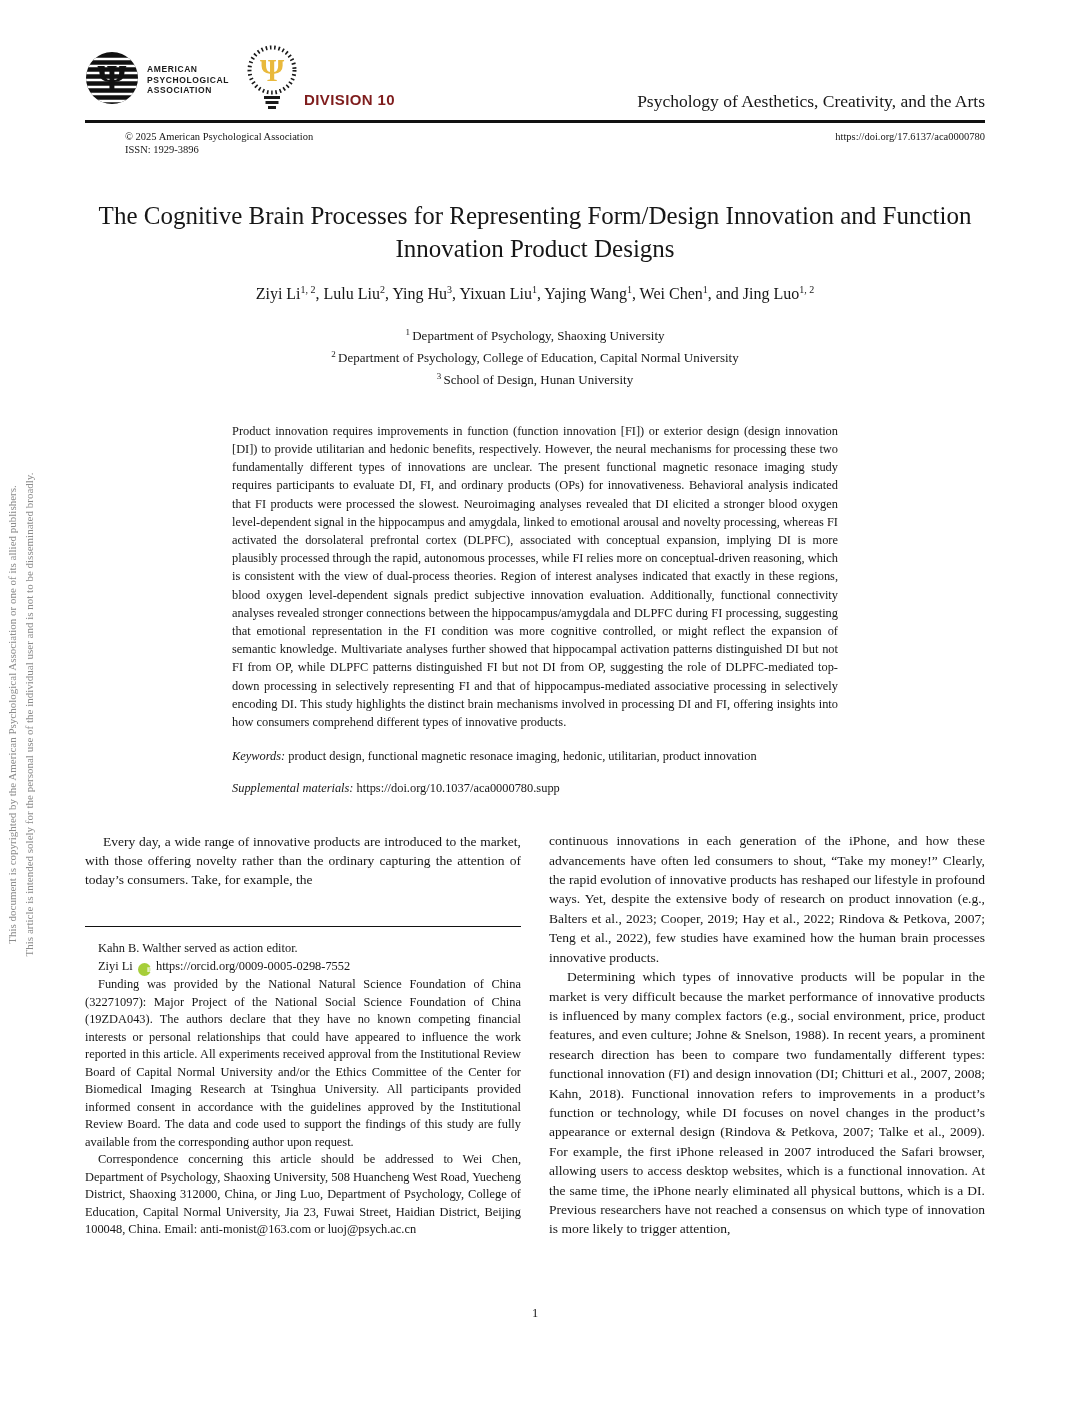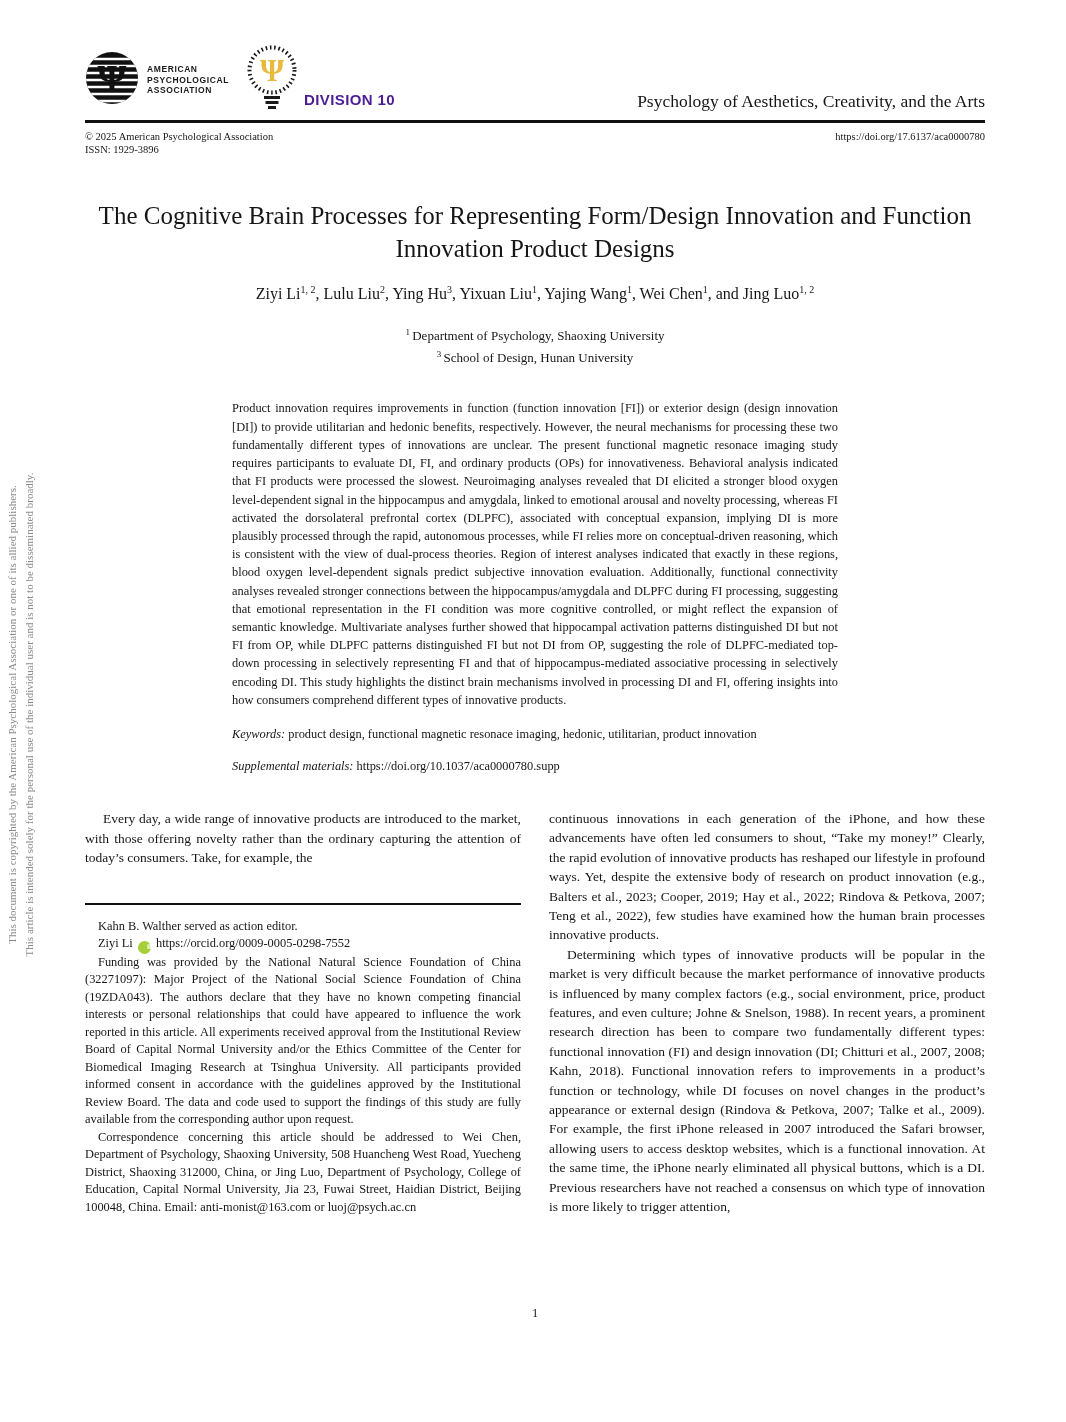--- a/index.html
+++ b/index.html
@@ -31,26 +31,26 @@
   .header-row{display:flex;align-items:flex-end;justify-content:space-between;padding-top:45px;}
   .logo-group{display:flex;align-items:center;gap:16px;}
   .apa-logo{display:flex;align-items:center;gap:8px;}
   .apa-logo-text{
     font-family:"Liberation Sans", sans-serif;font-weight:bold;
     font-size:8.5px;line-height:10.5px;letter-spacing:.6px;color:#1a1a1a;
   }
   .division-logo{display:flex;align-items:flex-end;gap:5px;}
   .division-label{
     font-family:"Liberation Sans", sans-serif;font-weight:bold;
-    font-size:15px;letter-spacing:.4px;color:#4c1d95;margin-bottom:7px;
+    font-size:15px;letter-spacing:.4px;color:#7f1d1d;margin-bottom:7px;
   }
   .journal-title{font-size:17.5px;padding-bottom:3px;}
   .rule{height:2.5px;background:#111;margin-top:5px;}
   .meta-row{display:flex;justify-content:space-between;align-items:flex-start;margin-top:7px;font-size:10.5px;line-height:13.5px;}
-  .meta-left div{white-space:nowrap;}
+  .meta-left div{white-space:nowrap;margin-left:40px;}
   .meta-doi{white-space:nowrap;}
 
   
   .article-title{margin:42px auto 0;width:884px;text-align:center;font-size:25px;line-height:33px;}
   .authors-line{margin-top:19px;text-align:center;font-size:16px;font-family:Liberation Serif, serif;}
   .authors-line sup{font-size:10px;}
   .affiliations{margin-top:20px;text-align:center;font-size:13px;line-height:19px;}
   .affiliations sup{font-size:9px;}
 
   
@@ -145,20 +145,21 @@
       </div>
       <div class="meta-doi">https://doi.org/17.6137/aca0000780</div>
     </div>
 
     <h1 class="article-title" style="font-weight:normal;">The Cognitive Brain Processes for Representing Form/Design Innovation and Function Innovation Product Designs</h1>
 
     <div class="authors-line"><span>Ziyi Li<sup>1, 2</sup></span><span>, Lulu Liu<sup>2</sup></span><span>, Ying Hu<sup>3</sup></span><span>, Yixuan Liu<sup>1</sup></span><span>, Yajing Wang<sup>1</sup></span><span>, Wei Chen<sup>1</sup></span><span>, and Jing Luo<sup>1, 2</sup></span></div>
 
     <div class="affiliations">
         <div><sup>1 </sup>Department of Psychology, Shaoxing University</div>
+        <div><sup>2 </sup>Department of Psychology, College of Education, Capital Normal University</div>
         <div><sup>3 </sup>School of Design, Hunan University</div>
       </div>
 
     <div class="abstract">Product innovation requires improvements in function (function innovation [FI]) or exterior design (design innovation [DI]) to provide utilitarian and hedonic benefits, respectively. However, the neural mechanisms for processing these two fundamentally different types of innovations are unclear. The present functional magnetic resonace imaging study requires participants to evaluate DI, FI, and ordinary products (OPs) for innovativeness. Behavioral analysis indicated that FI products were processed the slowest. Neuroimaging analyses revealed that DI elicited a stronger blood oxygen level-dependent signal in the hippocampus and amygdala, linked to emotional arousal and novelty processing, whereas FI activated the dorsolateral prefrontal cortex (DLPFC), associated with conceptual expansion, implying DI is more plausibly processed through the rapid, autonomous processes, while FI relies more on conceptual-driven reasoning, which is consistent with the view of dual-process theories. Region of interest analyses indicated that exactly in these regions, blood oxygen level-dependent signals predict subjective innovation evaluation. Additionally, functional connectivity analyses revealed stronger connections between the hippocampus/amygdala and DLPFC during FI processing, suggesting that emotional representation in the FI condition was more cognitive controlled, or might reflect the expansion of semantic knowledge. Multivariate analyses further showed that hippocampal activation patterns distinguished DI but not FI from OP, while DLPFC patterns distinguished FI but not DI from OP, suggesting the role of DLPFC-mediated top-down processing in selectively representing FI and that of hippocampus-mediated associative processing in selectively encoding DI. This study highlights the distinct brain mechanisms involved in processing DI and FI, offering insights into how consumers comprehend different types of innovative products.</div>
 
     <div class="kw-line">
       <span class="italic">Keywords:</span>
       <span>product design, functional magnetic resonace imaging, hedonic, utilitarian, product innovation</span>
     </div>
 

